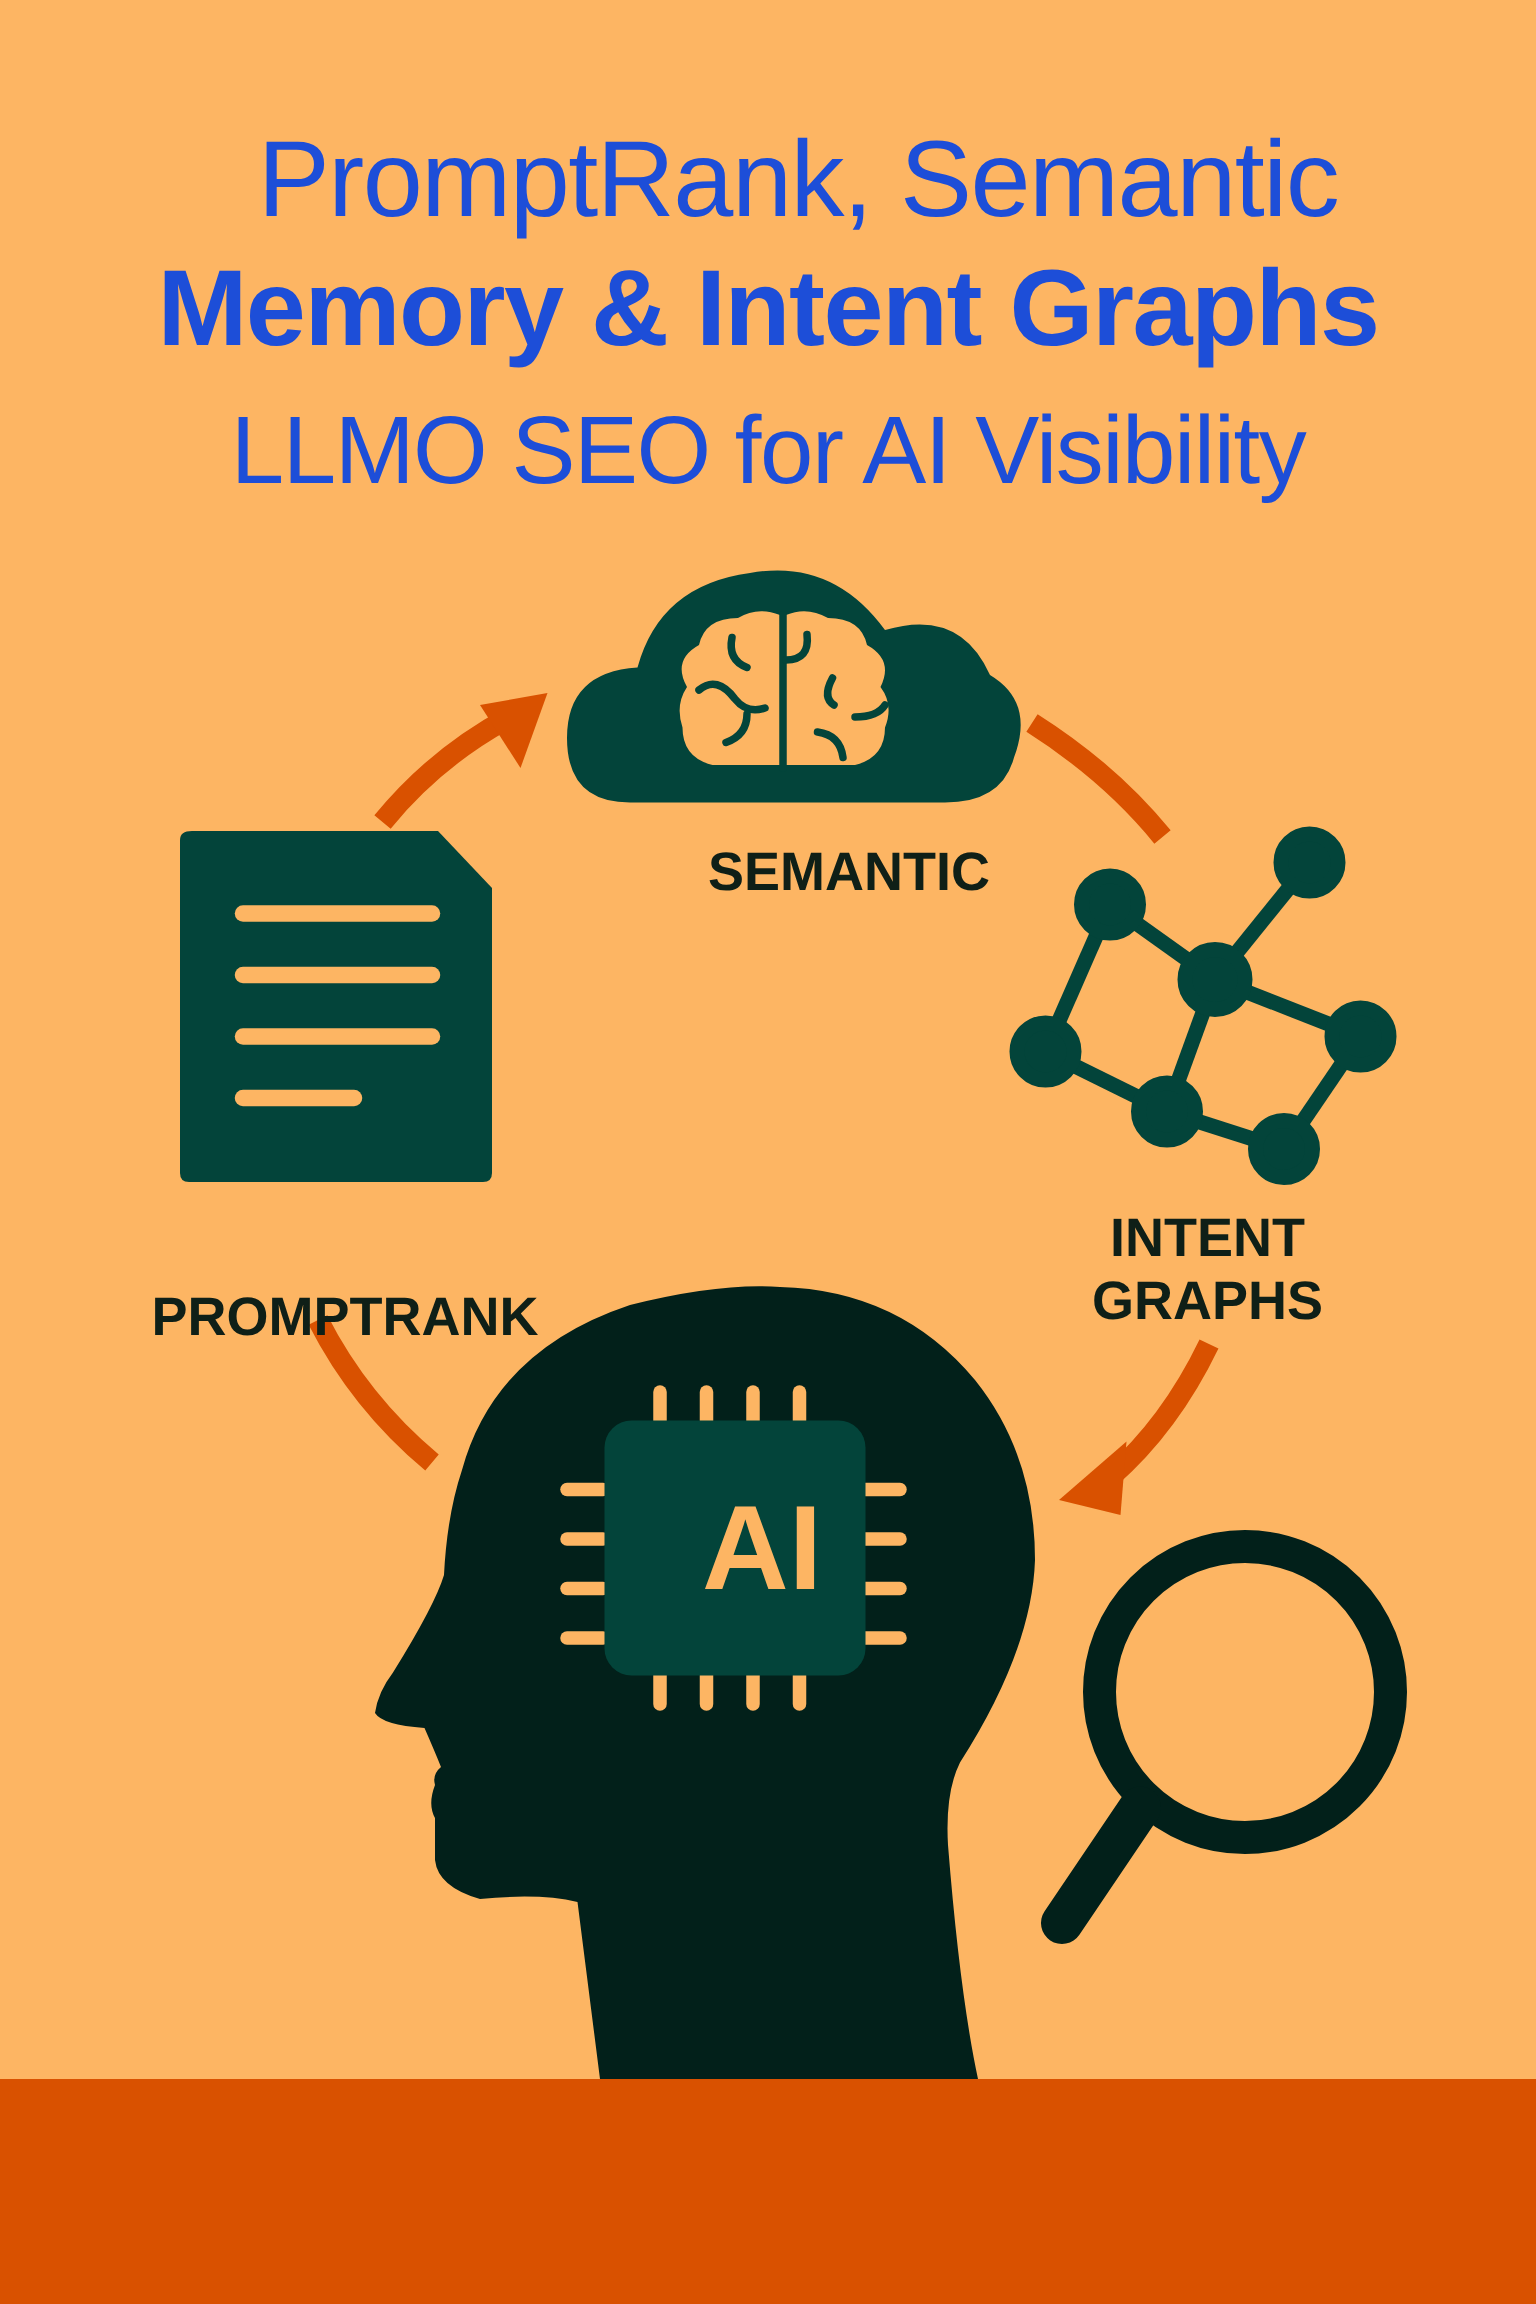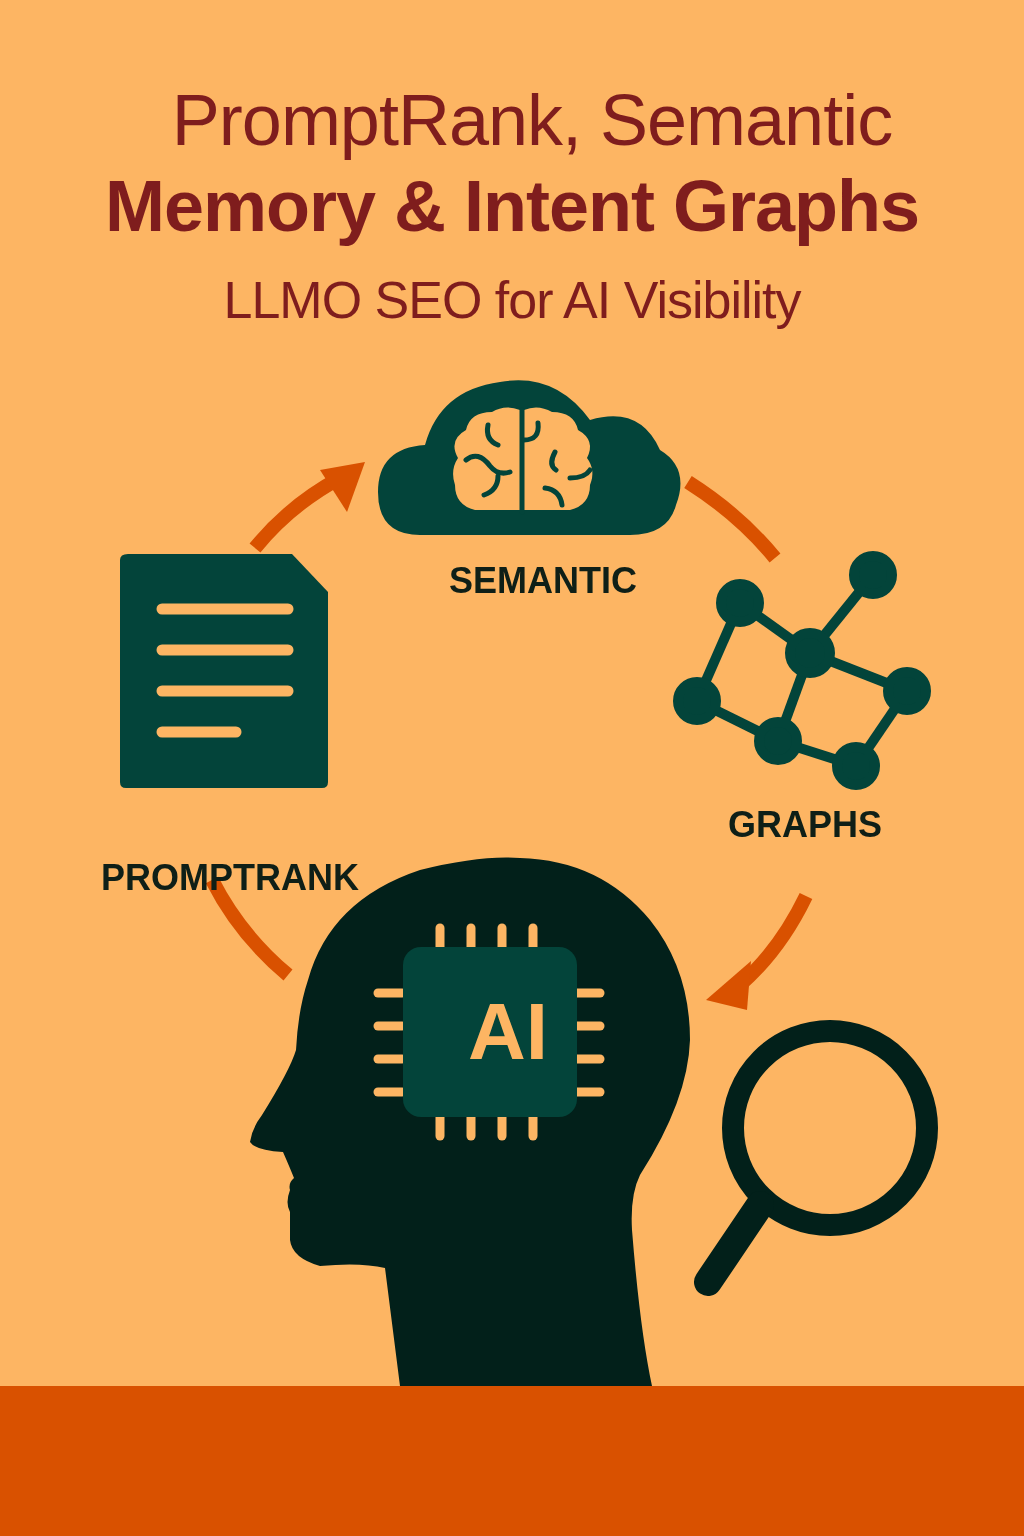--- a/index.html
+++ b/index.html
@@ -1,20 +1,20 @@
 <!DOCTYPE html>
 <html><head>
 <meta charset="utf-8">
 <style>
   html,body{margin:0;padding:0;}
   body{width:1024px;height:1536px;background:#FDB563;position:relative;overflow:hidden;font-family:"Liberation Sans","DejaVu Sans",sans-serif;}
-  .title{position:absolute;left:0;width:1024px;text-align:center;color:#7f1d1d;margin:0;}
+  .title{position:absolute;left:0;width:1024px;text-align:center;color:#1d4ed8;margin:0;}
   .t1{top:78px;font-size:72px;font-weight:400;letter-spacing:-1px;line-height:84px;padding-left:40px;box-sizing:border-box;}
   .t2{top:164px;font-size:72px;font-weight:700;letter-spacing:-1px;line-height:84px;}
-  .sub{top:270px;font-size:52px;font-weight:400;letter-spacing:-1px;line-height:60px;}
+  .sub{top:270px;font-size:64px;font-weight:400;letter-spacing:-1px;line-height:60px;}
   .label{position:absolute;font-weight:700;color:#0f1f17;text-align:center;line-height:42px;font-size:36px;}
   svg.art{position:absolute;left:0;top:0;}
   .footer{position:absolute;left:0;top:1386px;width:1024px;height:150px;background:#D95100;}
 </style>
 </head>
 <body>
 
 <h1 class="title t1">PromptRank, Semantic</h1>
 <h1 class="title t2">Memory &amp; Intent Graphs</h1>
 <h2 class="title sub">LLMO SEO for AI Visibility</h2>
@@ -102,20 +102,21 @@
 
   <g fill="none" stroke="#02201A">
     <circle cx="830" cy="1128" r="97" stroke-width="22"></circle>
     <line x1="760" y1="1205" x2="708" y2="1282" stroke-width="28" stroke-linecap="round"></line>
   </g>
 </svg>
 
 <div class="label" style="left:403px;top:992px;width:174px;font-size:80px;line-height:80px;color:#FDB563;padding-left:18px;">AI</div>
 
 <div class="label" style="left:70px;top:857px;width:320px;">PROMPTRANK</div>
-<div class="label" style="left:408px;top:560px;width:270px;">
+<div class="label" style="left:390px;top:560px;width:270px;text-align:right;">
   <div>SEMANTIC</div>
 </div>
 <div class="label" style="left:690px;top:804px;width:230px;">
+  <div>INTENT</div>
   <div>GRAPHS</div>
 </div>
 
 <div class="footer"></div>
 
 </body></html>

